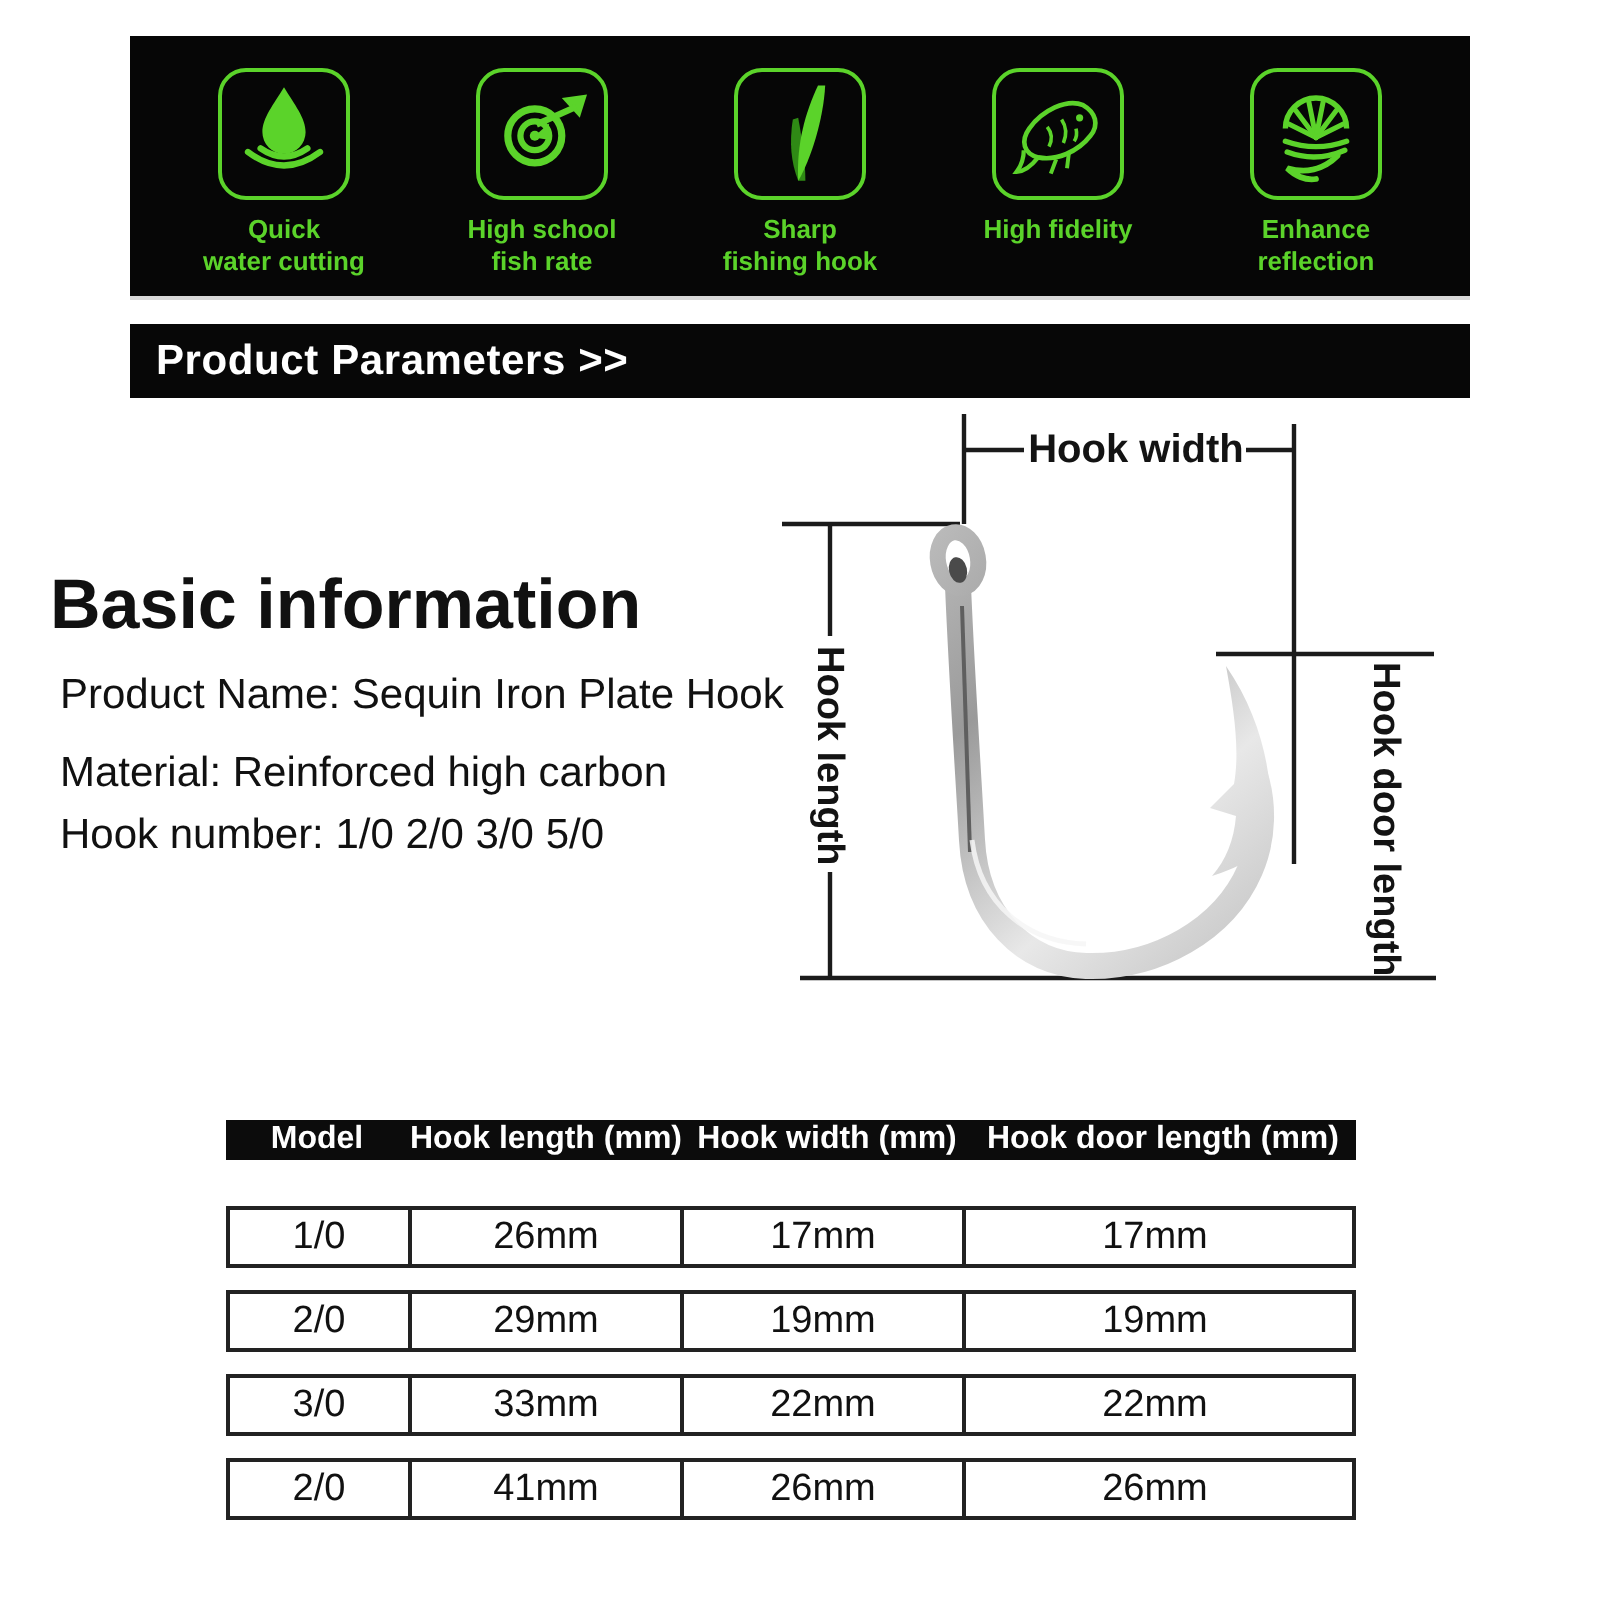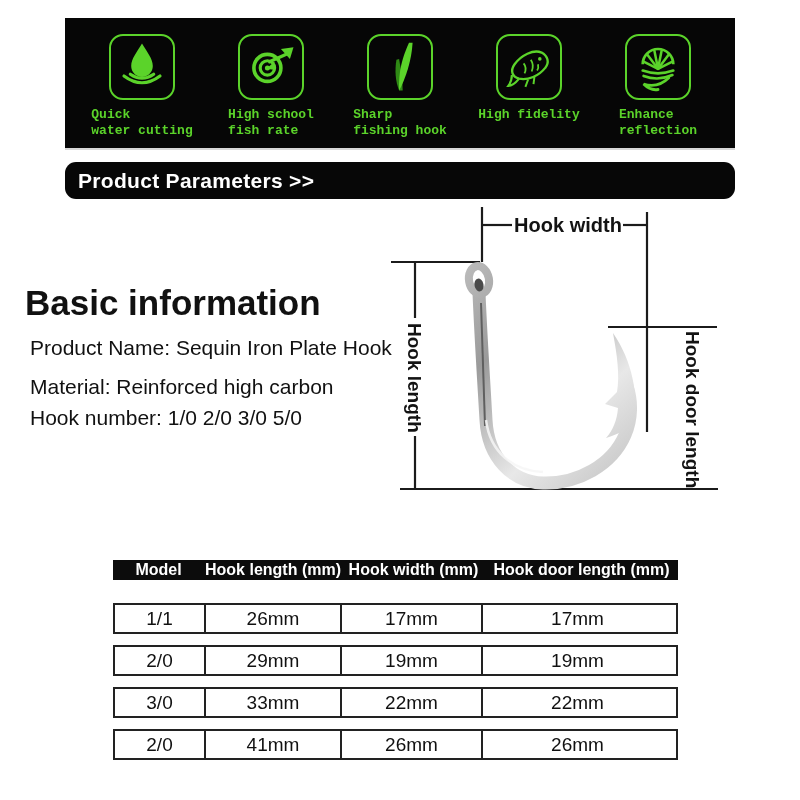--- a/index.html
+++ b/index.html
@@ -17,30 +17,30 @@
   .feature{
     width:90px;display:flex;flex-direction:column;align-items:center;
     padding-top:16px;box-sizing:border-box;
   }
   .icon-box{
     width:62px;height:62px;border:2.5px solid #5bd32a;border-radius:14px;
     display:flex;align-items:center;justify-content:center;flex:none;
   }
   .icon-box svg{width:54px;height:54px;}
   .feature-label{
-    margin-top:7px;text-align:left;color:#5bd32a;font-weight:700;
-    font-size:13px;line-height:15.5px;white-space:nowrap;font-family:Liberation Mono, monospace;
+    margin-top:7px;text-align:center;color:#5bd32a;font-weight:700;
+    font-size:13px;line-height:15.5px;white-space:nowrap;
   }
   .feature-label span{display:block;}
   
   .param-banner{
     position:absolute;left:65px;top:162px;width:670px;height:37px;
     background:#070707;display:flex;align-items:center;
     color:#ffffff;font-size:21px;font-weight:700;padding-left:13px;
-    box-sizing:border-box;letter-spacing:.3px;border-radius:11px;
+    box-sizing:border-box;letter-spacing:.3px;
   }
   
   .diagram-svg{position:absolute;left:0;top:0;width:800px;height:800px;pointer-events:none;}
   .dim-label{
     position:absolute;color:#131313;font-size:20px;font-weight:700;white-space:nowrap;
   }
   .dim-label.vertical{writing-mode:vertical-rl;text-orientation:mixed;font-size:19px;}
   #hook-width-label{left:513px;top:214px;width:110px;text-align:center;}
   #hook-length-label{left:403px;top:321px;height:114px;text-align:center;}
   #hook-door-label{left:681px;top:329px;height:162px;text-align:center;}
@@ -213,21 +213,21 @@
 
 <div class="spec-table">
   <div class="spec-header">
     <div class="hcell">Model</div>
     <div class="hcell">Hook length (mm)</div>
     <div class="hcell">Hook width (mm)</div>
     <div class="hcell">Hook door length (mm)</div>
   </div>
 
   <div class="spec-row" id="spec-row-0">
-    <div class="cell">1/1</div>
+    <div class="cell">1/0</div>
     <div class="cell">26mm</div>
     <div class="cell">17mm</div>
     <div class="cell">17mm</div>
   </div>
   <div class="spec-row" id="spec-row-1">
     <div class="cell">2/0</div>
     <div class="cell">29mm</div>
     <div class="cell">19mm</div>
     <div class="cell">19mm</div>
   </div>

